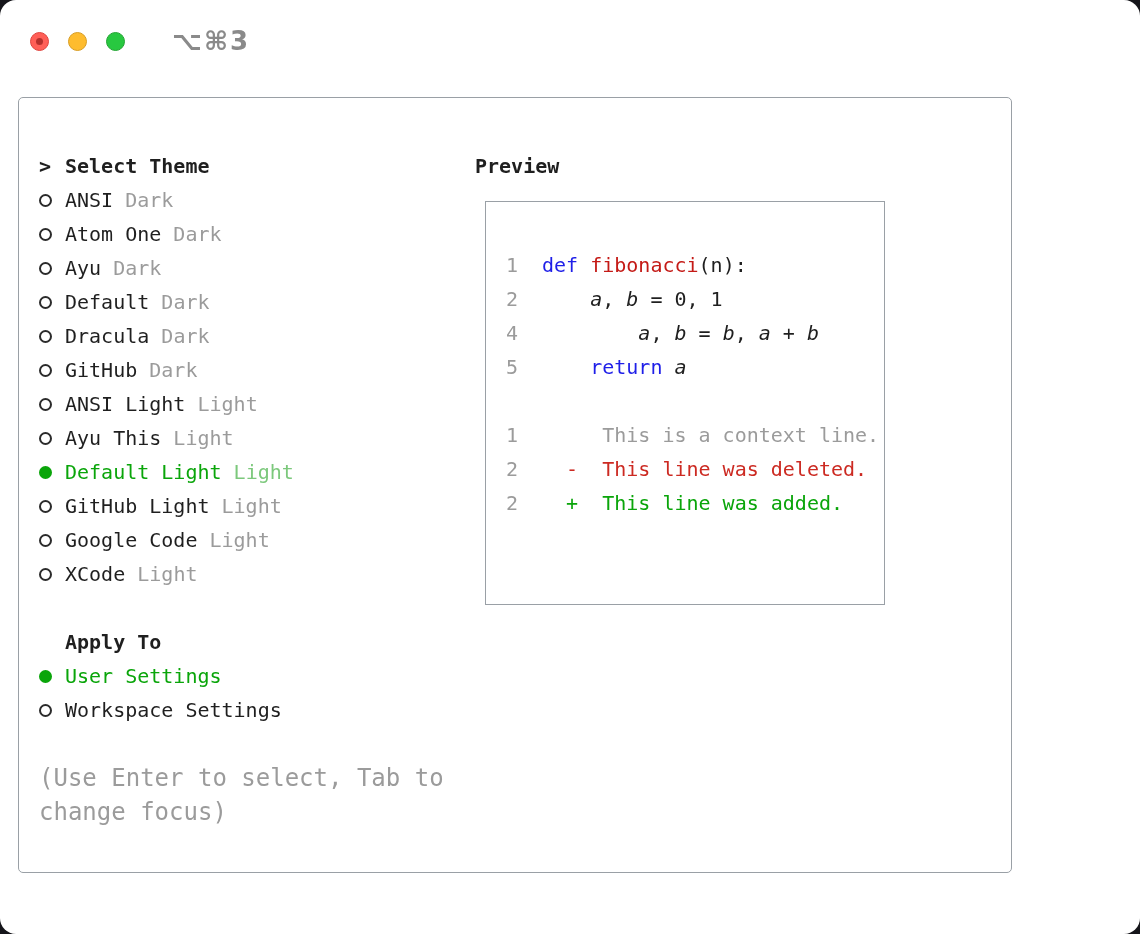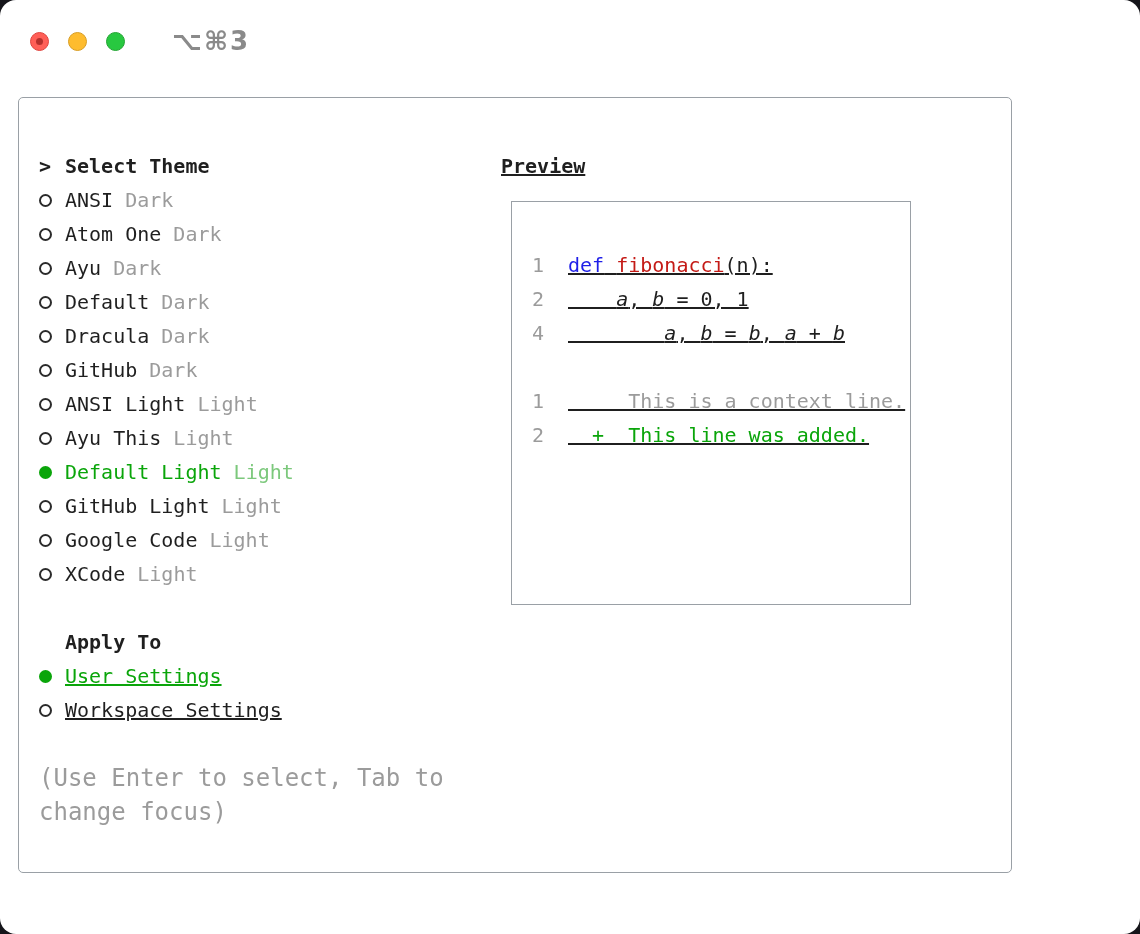--- a/index.html
+++ b/index.html
@@ -29,26 +29,26 @@
   .col-title{font-weight:700; color:var(--text);}
   .bullet{display:inline-flex; width:26px; align-items:center;}
   .circle{width:13px; height:13px; border:2px solid #2b2b2b; border-radius:50%;}
   .circle.filled{background:var(--green); border-color:var(--green);}
   .tname{color:var(--text);}
   .tvariant{color:var(--gray);}
   .theme-row{cursor:pointer;}
   .theme-row.selected .tname{color:var(--green);}
   .theme-row.selected .tvariant{color:var(--green-soft);}
   .apply-row{cursor:pointer;}
-  .apply-row .aname{color:var(--text);text-decoration:underline;}
+  .apply-row .aname{color:var(--text);}
   .apply-row.selected .aname{color:var(--green);}
   .spacer{height:34px;}
   .hint{width:420px; font-size:24px; line-height:34px; color:var(--gray); white-space:normal;}
   
-  .preview-col{position:absolute; left:482px; top:51px;text-decoration:underline;}
+  .preview-col{position:absolute; left:456px; top:51px;}
   .preview-box{margin-left:10px; margin-top:18px; width:400px; height:404px;
                border:1.5px solid var(--border); padding:46px 0 0 20px; background:#fff;}
   .code-line{height:34px; line-height:34px; font-size:20px; white-space:pre; color:var(--text);}
   .num{display:inline-block; width:36px; color:var(--gray);}
   .tok-kw{color:var(--blue);}
   .tok-fn{color:var(--red);}
   .tok-plain{color:var(--text);}
   .tok-var{font-style:italic; color:var(--text);}
   .tok-ctx{color:var(--gray);}
   .tok-del{color:var(--delred);}
@@ -108,21 +108,23 @@
 
     <div class="preview-col">
       <div class="row">
         <span class="col-title">Preview</span>
       </div>
       <div class="preview-box">
         <div class="code">
             <div class="code-line"><span class="num">1</span><span class="tok-kw">def</span><span class="tok-plain"> </span><span class="tok-fn">fibonacci</span><span class="tok-plain">(n):</span></div>
             <div class="code-line"><span class="num">2</span><span class="tok-plain">    </span><span class="tok-var">a</span><span class="tok-plain">, </span><span class="tok-var">b</span><span class="tok-plain"> = 0, 1</span></div>
             <div class="code-line"><span class="num">4</span><span class="tok-plain">        </span><span class="tok-var">a</span><span class="tok-plain">, </span><span class="tok-var">b</span><span class="tok-plain"> = </span><span class="tok-var">b</span><span class="tok-plain">, </span><span class="tok-var">a</span><span class="tok-plain"> + </span><span class="tok-var">b</span></div>
+            <div class="code-line"><span class="num">5</span><span class="tok-plain">    </span><span class="tok-kw">return</span><span class="tok-plain"> </span><span class="tok-var">a</span></div>
             <div class="code-line"><span class="num"></span></div>
             <div class="code-line"><span class="num">1</span><span class="tok-ctx">     This is a context line.</span></div>
+            <div class="code-line"><span class="num">2</span><span class="tok-del">  -  This line was deleted.</span></div>
             <div class="code-line"><span class="num">2</span><span class="tok-add">  +  This line was added.</span></div>
           </div>
       </div>
     </div>
 
   </div>
 </div>
 
 </body></html>

